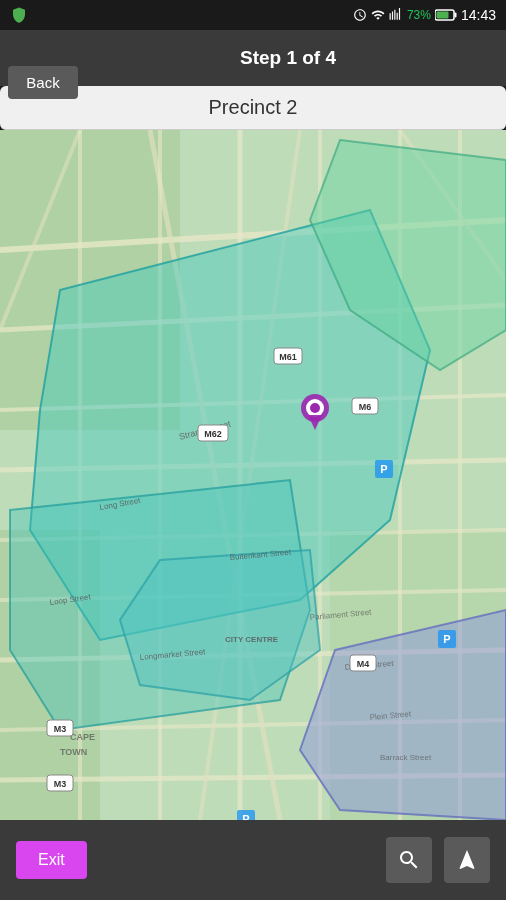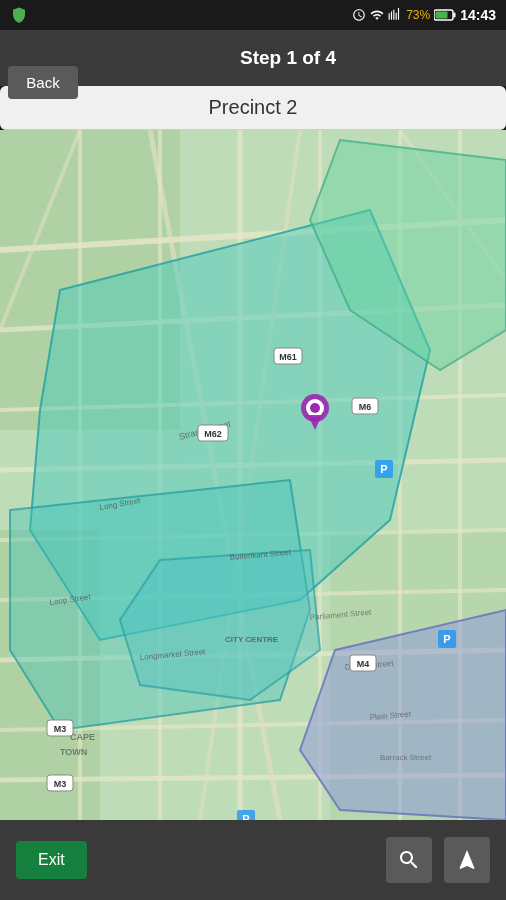--- a/index.html
+++ b/index.html
@@ -33,25 +33,25 @@
       gap: 4px;
       font-size: 12px;
       color: white;
     }
     .shield-icon {
       width: 18px;
       height: 18px;
     }
     .battery-text {
       font-size: 12px;
-      color: #eab308;
+      color: #22c55e;
     }
     .time-text {
       font-size: 14px;
-      font-weight: bold;
+      font-weight: normal;
       color: white;
     }
 
     
     .nav-bar {
       width: 100%;
       height: 56px;
       background: #3a3a3a;
       display: flex;
       align-items: center;
@@ -113,21 +113,21 @@
       height: 80px;
       background: #3a3a3a;
       display: flex;
       align-items: center;
       justify-content: space-between;
       padding: 0 16px;
       position: absolute;
       bottom: 0;
     }
     .exit-button {
-      background: #15803d;
+      background: #d946ef;
       color: white;
       border: none;
       border-radius: 4px;
       padding: 10px 22px;
       font-size: 16px;
       cursor: pointer;
     }
     .bottom-icons {
       display: flex;
       align-items: center;

